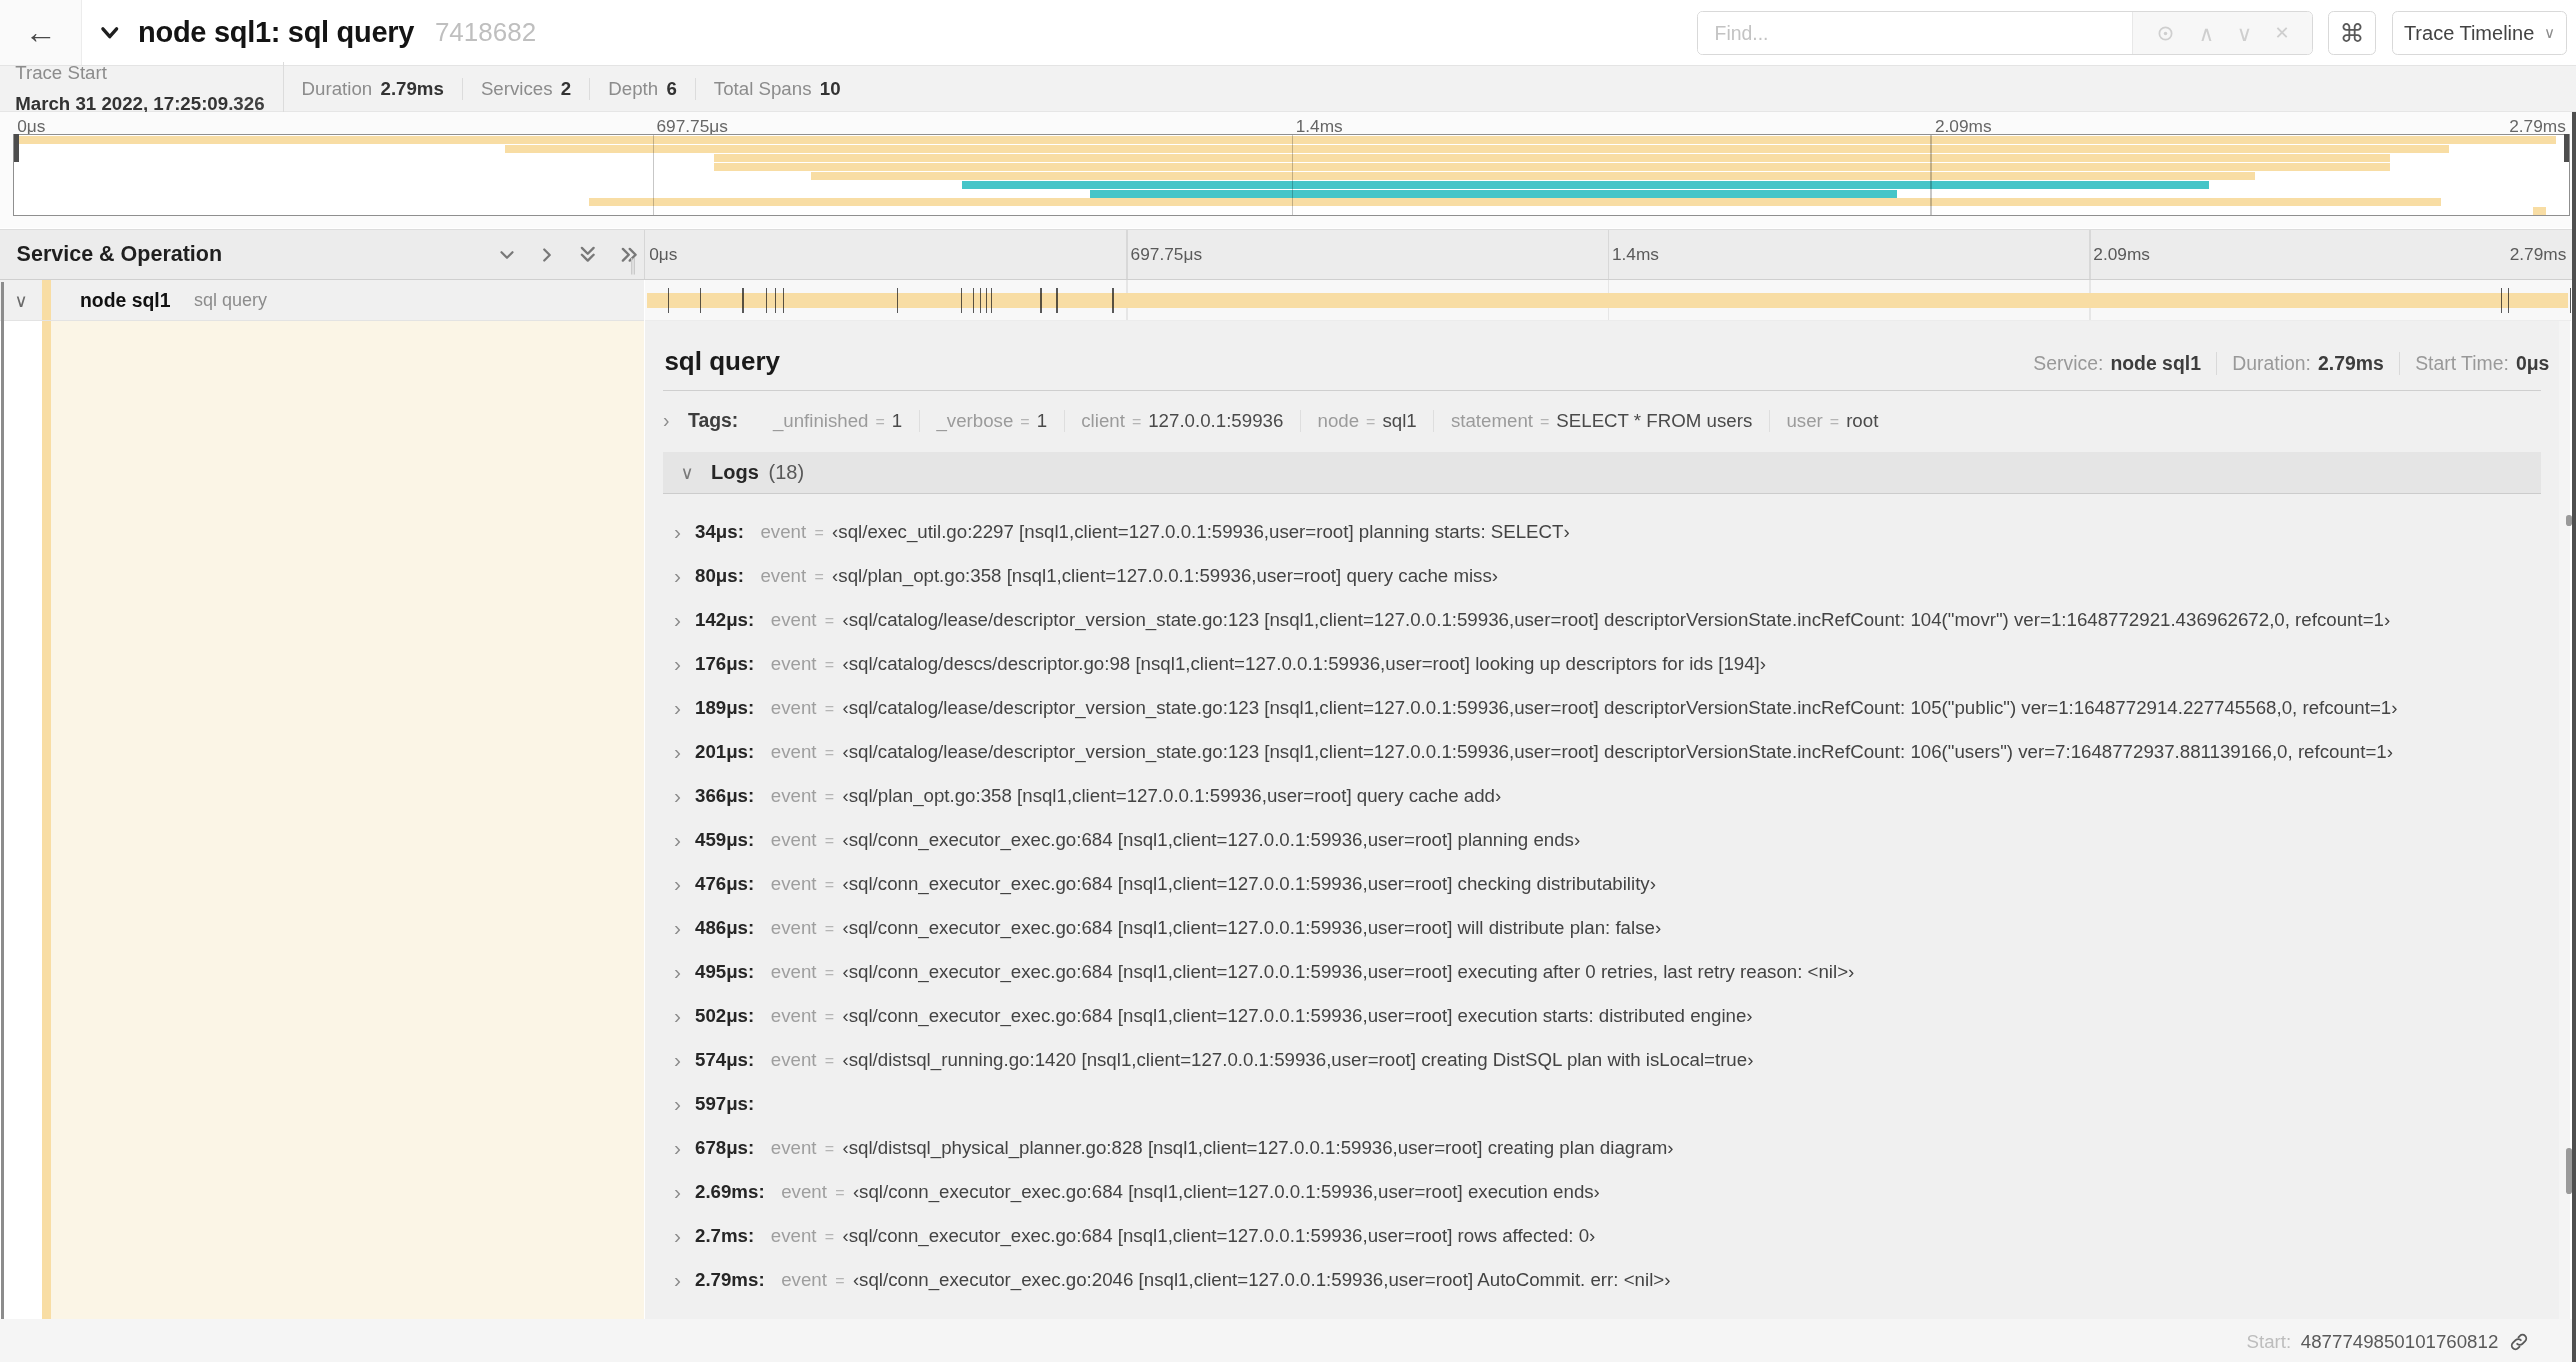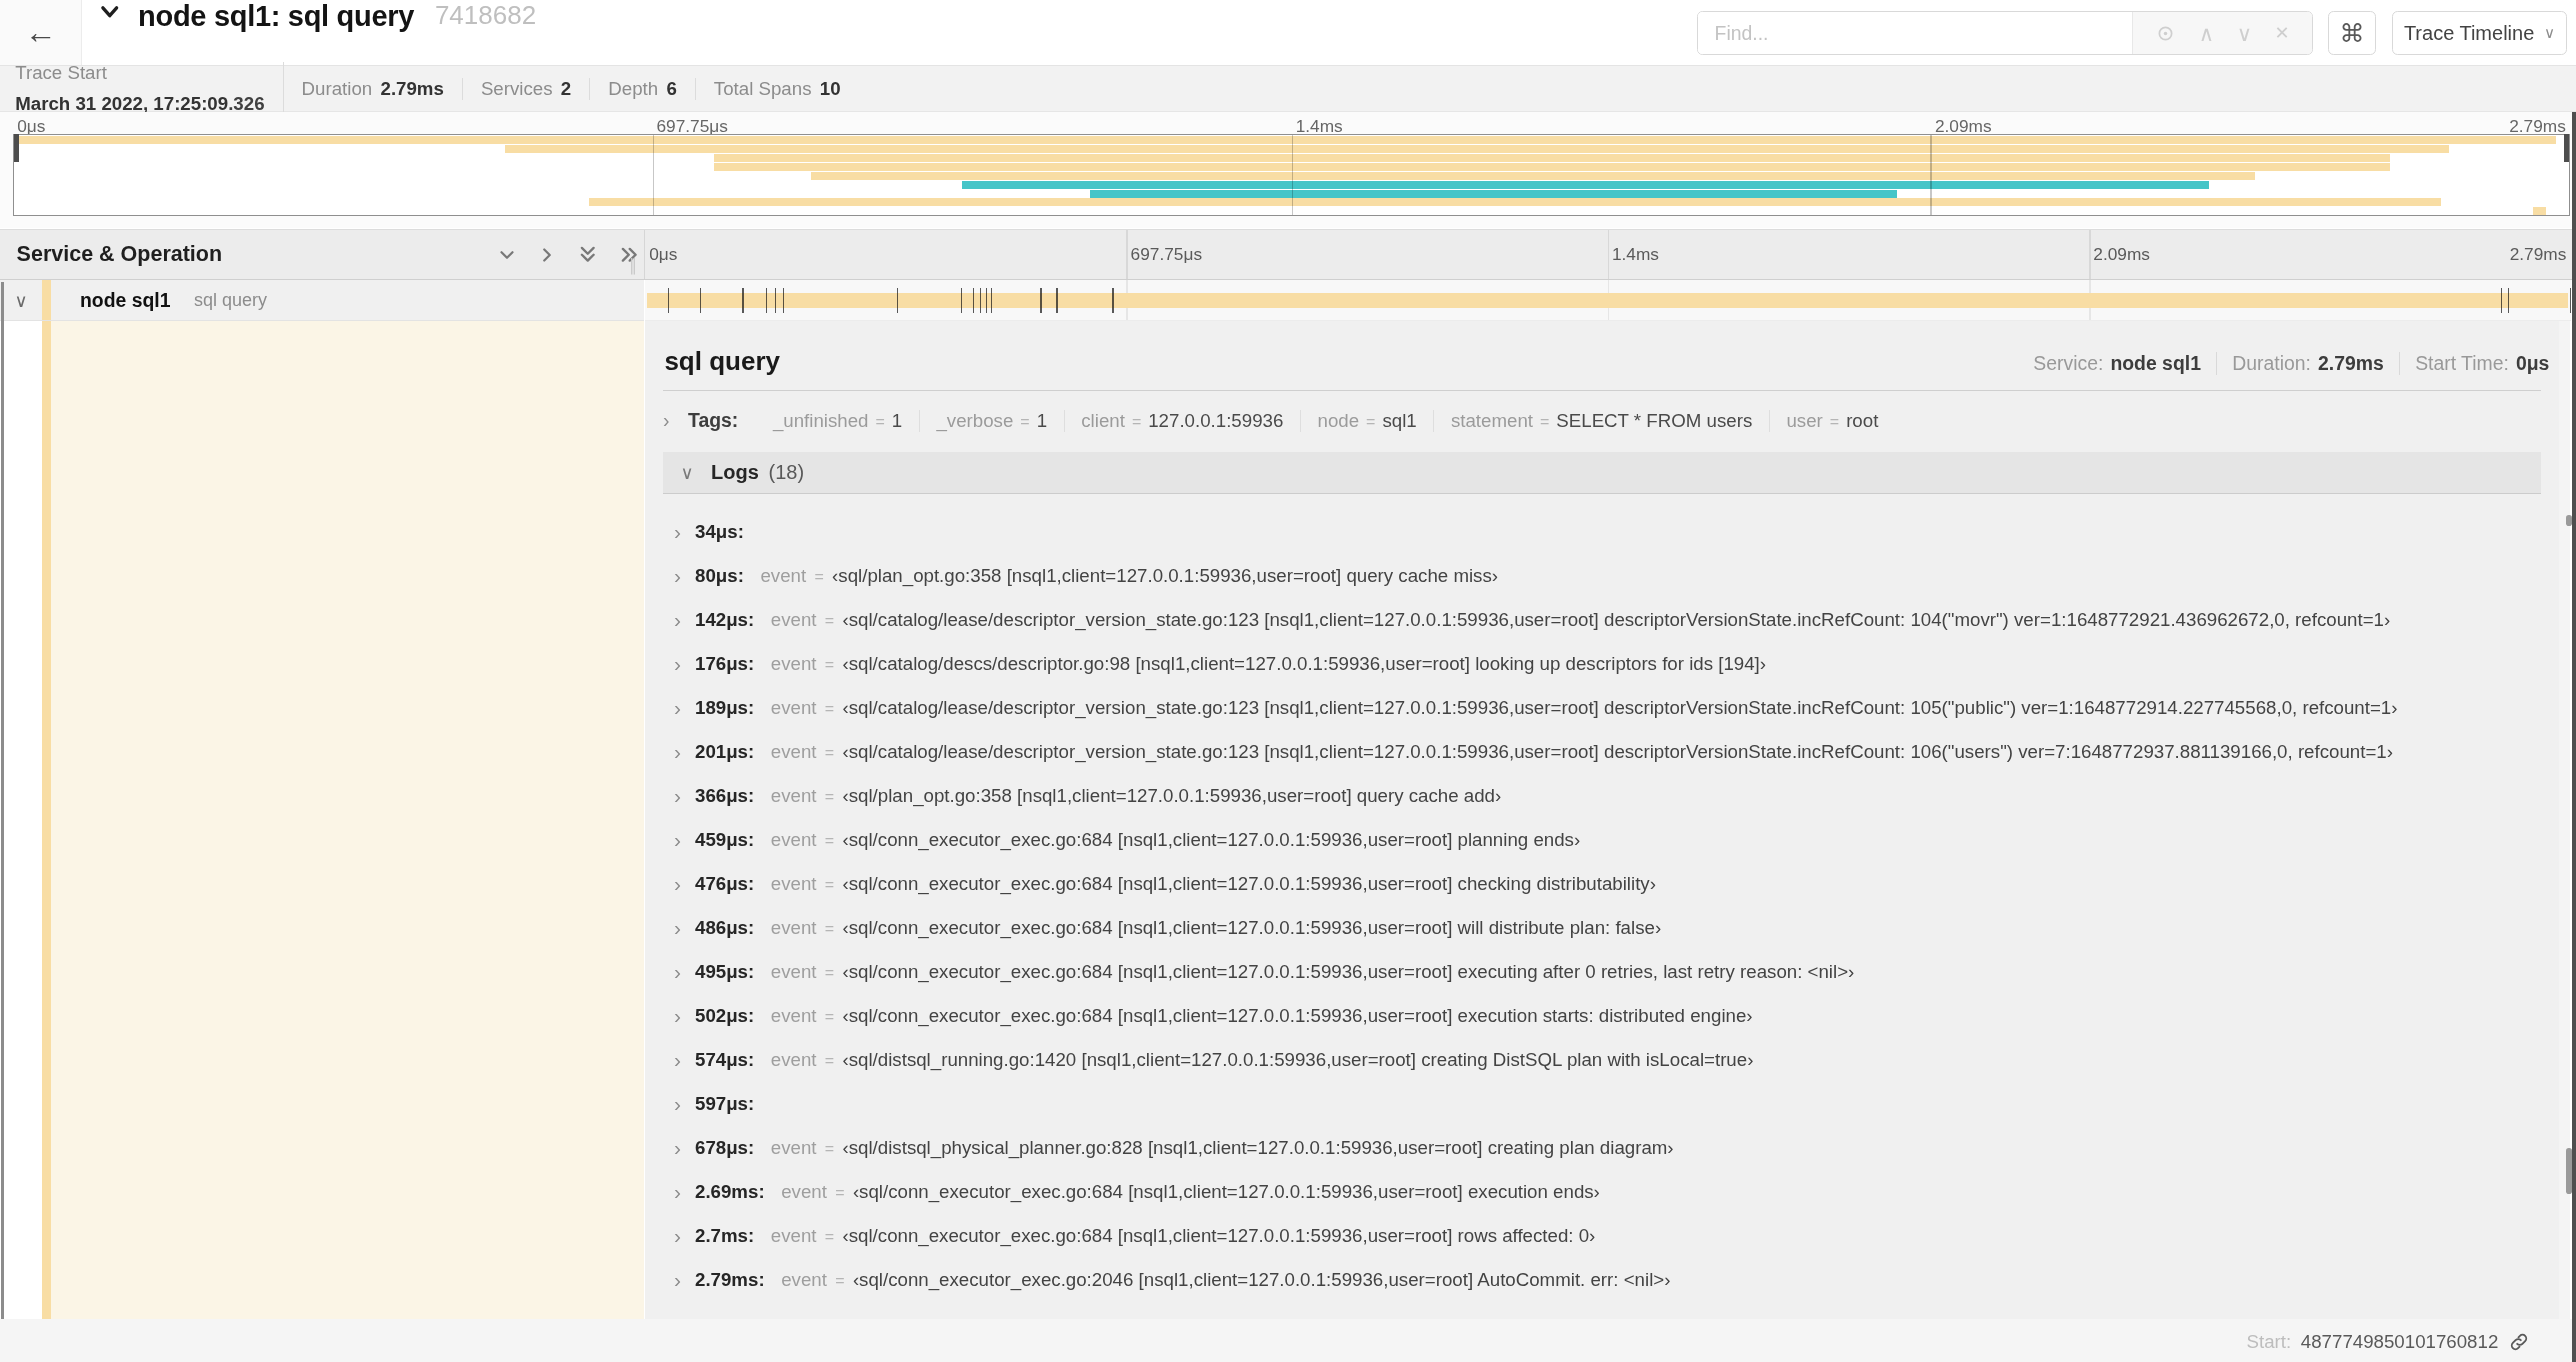--- a/index.html
+++ b/index.html
@@ -5,21 +5,21 @@
   * { margin:0; padding:0; box-sizing:border-box; }
   html,body { width:2576px; height:1363px; overflow:hidden; background:#fff;
     font-family:"Liberation Sans","DejaVu Sans",sans-serif; color:#262626; }
   .app { position:relative; width:2576px; height:1363px; background:#fff; }
 
   
   .top-header { position:absolute; left:0; top:0; width:2576px; height:66px; background:#fff;
     border-bottom:1.4px solid #e4e4e4; }
   .back-btn { position:absolute; left:0; top:0; width:82px; height:65px; border-right:1.4px solid #ececec;
     display:flex; align-items:center; justify-content:center; font-size:32px; color:#4a4a4a; cursor:pointer; background:#fafafa; }
-  .title-wrap { position:absolute; left:98px; top:0; height:65px; display:flex; align-items:flex-start; gap:16.6px; }
+  .title-wrap { position:absolute; left:98px; top:0; height:65px; display:flex; align-items:center; gap:16.6px; }
   .title-chevron { width:23.5px; height:23.5px; }
   .trace-title { font-size:29px; font-weight:bold; color:#141414; letter-spacing:-0.3px; }
   .trace-id { font-size:26px; color:#bfbfbf; margin-left:4.2px; }
   .find-group { position:absolute; left:1697px; top:11px; width:616px; height:44px; display:flex;
     border:1.4px solid #d9d9d9; border-radius:5.5px; overflow:hidden; background:#fff; }
   .find-input { flex:1; border:none; outline:none; font-size:19.4px; color:#444; padding:0 16.6px;
     font-family:"Liberation Sans","DejaVu Sans",sans-serif; background:#fff; }
   .find-input::placeholder { color:#c3c3c3; }
   .find-actions { width:180px; background:#f7f7f7; border-left:1.4px solid #e8e8e8; display:flex;
     align-items:center; justify-content:space-evenly; }
@@ -360,20 +360,21 @@
       <div class="logs-section">
         <div class="logs-header">
           <span class="logs-chevron">∨</span>
           <span class="logs-title">Logs</span>
           <span class="logs-count">(18)</span>
         </div>
         <div class="logs-list" id="logs-list">
             <div class="log-row">
               <span class="log-chevron">›</span>
               <span class="log-time">34μs</span>
+              <span class="log-kv"><span class="log-key">event</span><span class="log-eq">=</span><span class="log-value">‹sql/exec_util.go:2297 [nsql1,client=127.0.0.1:59936,user=root] planning starts: SELECT›</span></span>
             </div>
             <div class="log-row">
               <span class="log-chevron">›</span>
               <span class="log-time">80μs</span>
               <span class="log-kv"><span class="log-key">event</span><span class="log-eq">=</span><span class="log-value">‹sql/plan_opt.go:358 [nsql1,client=127.0.0.1:59936,user=root] query cache miss›</span></span>
             </div>
             <div class="log-row">
               <span class="log-chevron">›</span>
               <span class="log-time">142μs</span>
               <span class="log-kv"><span class="log-key">event</span><span class="log-eq">=</span><span class="log-value">‹sql/catalog/lease/descriptor_version_state.go:123 [nsql1,client=127.0.0.1:59936,user=root] descriptorVersionState.incRefCount: 104("movr") ver=1:1648772921.436962672,0, refcount=1›</span></span>

